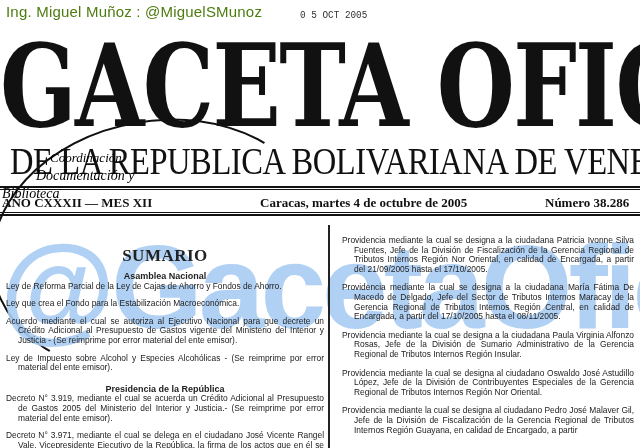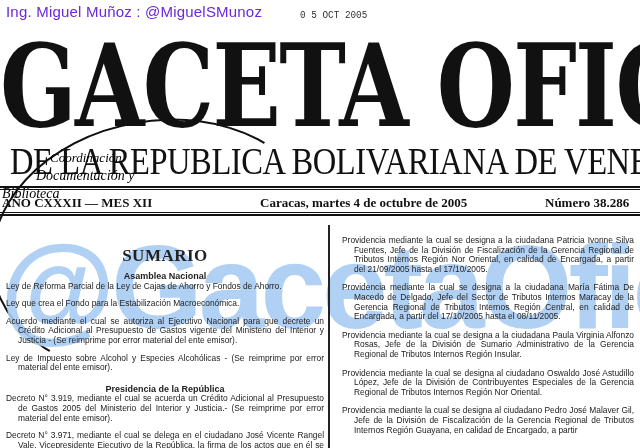--- a/index.html
+++ b/index.html
@@ -3,21 +3,21 @@
 <meta charset="utf-8">
 <style>
   html, body { margin:0; padding:0; }
   body {
     width:640px; height:448px; overflow:hidden; position:relative;
     background:#ffffff; color:#111;
     font-family:"Liberation Sans", sans-serif;
   }
   .credit {
     position:absolute; left:6px; top:3px;
-    font-family:"Liberation Sans", sans-serif; font-size:15px; color:#6d28d9;
+    font-family:"Liberation Sans", sans-serif; font-size:15px; color:#4d7c0f;
     letter-spacing:0.2px;
   }
   .stamp {
     position:absolute; left:300px; top:9px;
     font-family:"Liberation Mono", monospace; font-size:11px; color:#333;
     transform:scaleX(0.85); transform-origin:left;
   }
   .masthead {
     position:absolute; left:0; top:26px; width:640px; height:115px;
     font-family:"DejaVu Serif", serif; font-weight:bold;

